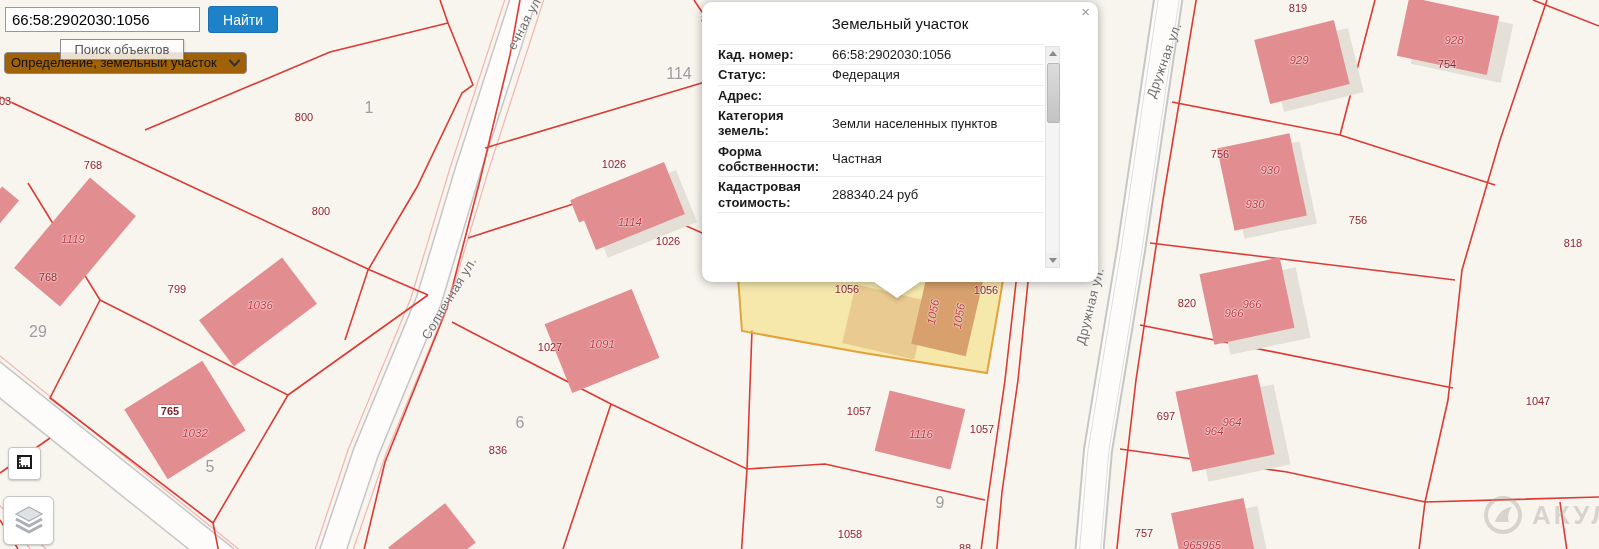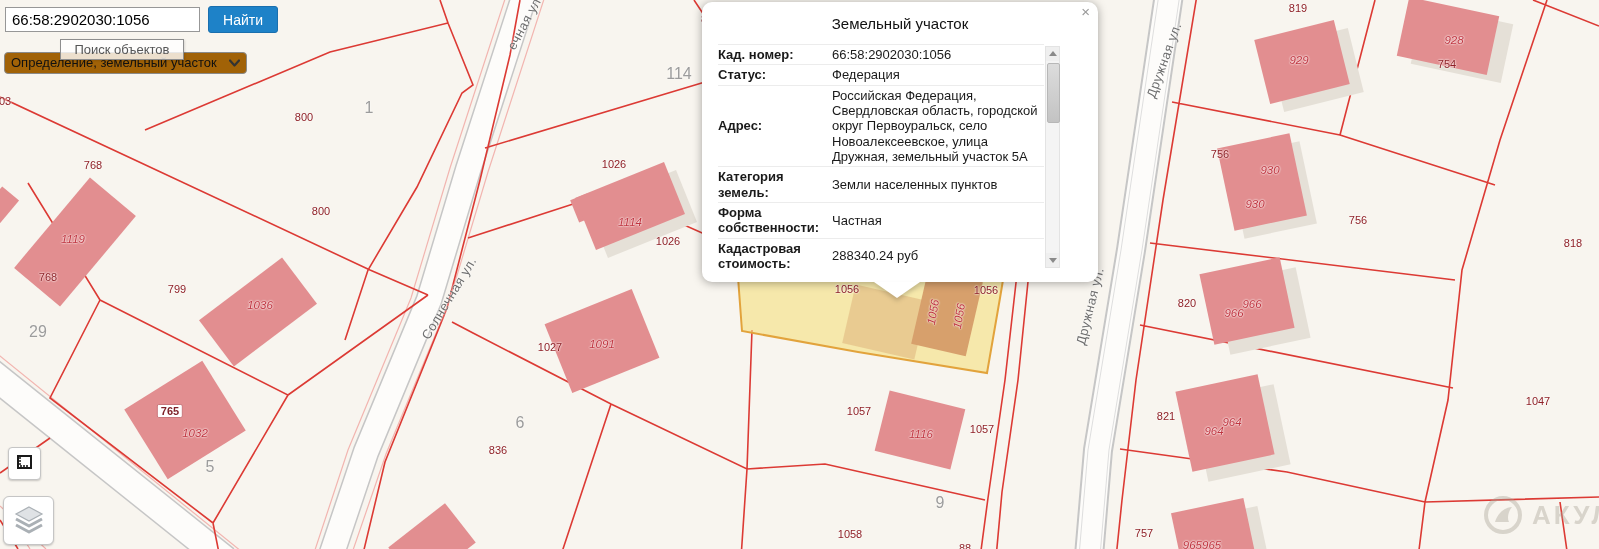--- a/index.html
+++ b/index.html
@@ -174,21 +174,21 @@
       <span class="pl" style="left: 986px; top: 290px; transform: translate(-50%, -50%);">1056</span>
       <span class="pl" style="left: 859px; top: 411px; transform: translate(-50%, -50%);">1057</span>
       <span class="pl" style="left: 982px; top: 429px; transform: translate(-50%, -50%);">1057</span>
       <span class="pl" style="left: 850px; top: 534px; transform: translate(-50%, -50%);">1058</span>
       <span class="pl" style="left: 1298px; top: 8px; transform: translate(-50%, -50%);">819</span>
       <span class="pl" style="left: 1447px; top: 64px; transform: translate(-50%, -50%);">754</span>
       <span class="pl" style="left: 1220px; top: 154px; transform: translate(-50%, -50%);">756</span>
       <span class="pl" style="left: 1358px; top: 220px; transform: translate(-50%, -50%);">756</span>
       <span class="pl" style="left: 1573px; top: 243px; transform: translate(-50%, -50%);">818</span>
       <span class="pl" style="left: 1187px; top: 303px; transform: translate(-50%, -50%);">820</span>
-      <span class="pl" style="left: 1166px; top: 416px; transform: translate(-50%, -50%);">821</span>
+      <span class="pl" style="left: 1166px; top: 416px; transform: translate(-50%, -50%);">697</span>
       <span class="pl" style="left: 1144px; top: 533px; transform: translate(-50%, -50%); text-align: center;">757</span>
       <span class="pl" style="left: 1538px; top: 401px; transform: translate(-50%, -50%);">1047</span>
       <span class="pl" style="left: 965px; top: 548px; transform: translate(-50%, -50%);">88</span>
       <span class="bl" style="left: 73px; top: 239px; transform: translate(-50%, -50%);">1119</span>
       <span class="bl" style="left: 260px; top: 305px; transform: translate(-50%, -50%);">1036</span>
       <span class="bl" style="left: 195px; top: 433px; transform: translate(-50%, -50%);">1032</span>
       <span class="bl" style="left: 630px; top: 222px; transform: translate(-50%, -50%);">1114</span>
       <span class="bl" style="left: 602px; top: 344px; transform: translate(-50%, -50%);">1091</span>
       <span class="bl" style="left: 921px; top: 434px; transform: translate(-50%, -50%);">1116</span>
       <span class="bl" style="left: 1299px; top: 60px; transform: translate(-50%, -50%);">929</span>
@@ -240,21 +240,20 @@
         <div class="prow">
           <div class="plabel">Кад. номер:</div>
           <div class="pvalue">66:58:2902030:1056</div>
         </div>
         <div class="prow">
           <div class="plabel">Статус:</div>
           <div class="pvalue">Федерация</div>
         </div>
         <div class="prow">
           <div class="plabel">Адрес:</div>
-          <div class="pvalue">Российская Федерация, Свердловская область, городской округ Первоуральск, село Новоалексеевское, улица Дружная, земельный участок 5А</div>
         </div>
         <div class="prow">
           <div class="plabel">Категория земель:</div>
           <div class="pvalue">Земли населенных пунктов</div>
         </div>
         <div class="prow">
           <div class="plabel">Форма собственности:</div>
           <div class="pvalue">Частная</div>
         </div>
         <div class="prow">

